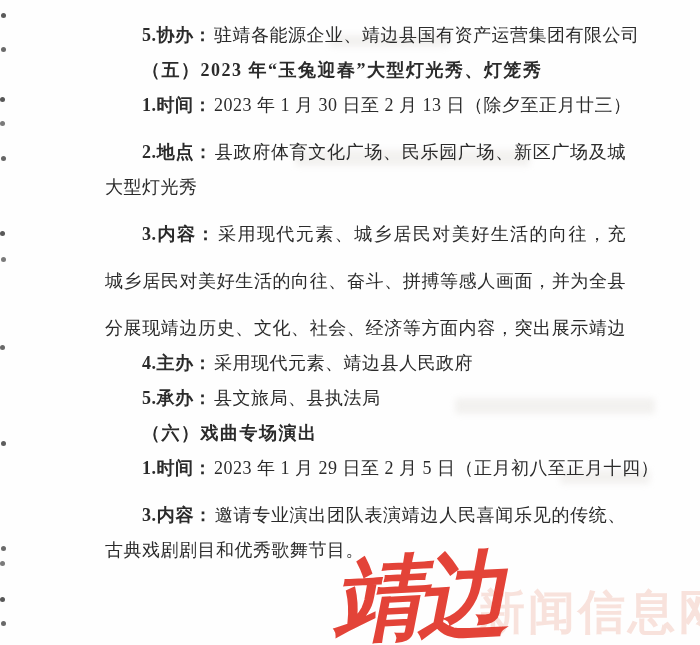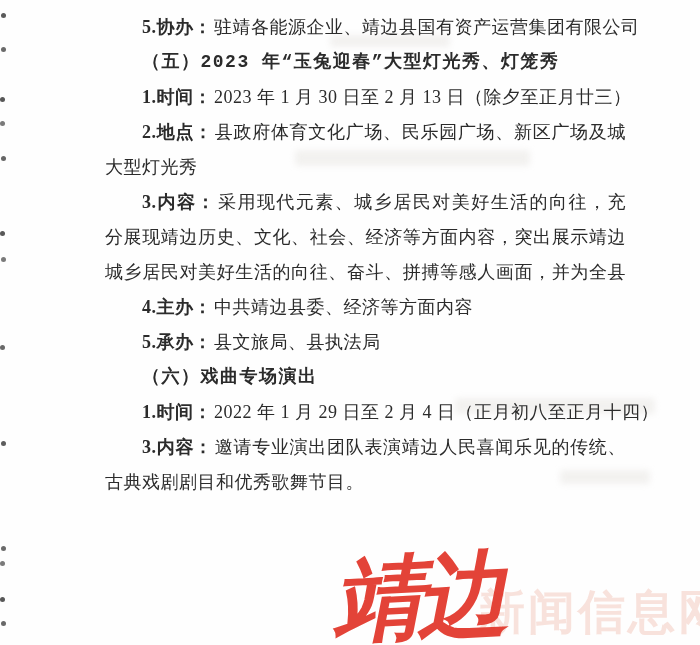--- a/index.html
+++ b/index.html
@@ -15,40 +15,41 @@
     left: 0; top: 0;
     width: 700px;
     height: 645px;
     background: #fefefe;
     font-family: "Liberation Serif", "DejaVu Serif", serif;
     color: #2b2b2b;
   }
   .text-block {
     position: absolute;
     left: 105px;
-    top: 10px;
+    top: 18px;
     width: 521px;
     z-index: 2;
   }
   .line {
     height: 35px;
     line-height: 35px;
     font-size: 18px;
     letter-spacing: 0.5px;
     white-space: nowrap;
   }
   .line.indent { padding-left: 37px; }
   .line.fill {
     white-space: normal;
     text-align: justify;
     text-align-last: justify;
     overflow: hidden;
+    margin-top: 12px;
   }
   .line .label { font-weight: bold; margin-right: 2px; }
-  .line.heading { font-weight: bold; letter-spacing: 1.5px; font-family: Liberation Mono, monospace; }
+  .line.heading { font-weight: bold; letter-spacing: 1.5px; }
   
   .smudge {
     position: absolute;
     background: #e9e7e4;
     opacity: 0.55;
     filter: blur(3px);
     border-radius: 4px;
     z-index: 1;
   }
   .smudge.s1 { left: 295px; top: 150px; width: 235px; height: 16px; }
@@ -122,26 +123,26 @@
 
   <div class="wm-site">新闻信息网</div>
 
   <div class="text-block" id="lines">
       <div class="line indent"><span class="label">5.协办：</span><span>驻靖各能源企业、靖边县国有资产运营集团有限公司</span></div>
       <div class="line indent heading"><span>（五）2023 年“玉兔迎春”大型灯光秀、灯笼秀</span></div>
       <div class="line indent"><span class="label">1.时间：</span><span>2023 年 1 月 30 日至 2 月 13 日（除夕至正月廿三）</span></div>
       <div class="line indent fill"><span class="label">2.地点：</span><span>县政府体育文化广场、民乐园广场、新区广场及城</span></div>
       <div class="line"><span>大型灯光秀</span></div>
       <div class="line indent fill"><span class="label">3.内容：</span><span>采用现代元素、城乡居民对美好生活的向往，充</span></div>
+      <div class="line fill"><span>城乡居民对美好生活的向往、奋斗、拼搏等感人画面，并为全县</span></div>
       <div class="line fill"><span>分展现靖边历史、文化、社会、经济等方面内容，突出展示靖边</span></div>
-      <div class="line fill"><span>城乡居民对美好生活的向往、奋斗、拼搏等感人画面，并为全县</span></div>
-      <div class="line indent"><span class="label">4.主办：</span><span>中共靖边县委、经济等方面内容</span></div>
+      <div class="line indent"><span class="label">4.主办：</span><span>采用现代元素、靖边县人民政府</span></div>
       <div class="line indent"><span class="label">5.承办：</span><span>县文旅局、县执法局</span></div>
       <div class="line indent heading"><span>（六）戏曲专场演出</span></div>
-      <div class="line indent"><span class="label">1.时间：</span><span>2022 年 1 月 29 日至 2 月 4 日（正月初八至正月十四）</span></div>
+      <div class="line indent"><span class="label">1.时间：</span><span>2023 年 1 月 29 日至 2 月 5 日（正月初八至正月十四）</span></div>
       <div class="line indent fill"><span class="label">3.内容：</span><span>邀请专业演出团队表演靖边人民喜闻乐见的传统、</span></div>
       <div class="line"><span>古典戏剧剧目和优秀歌舞节目。</span></div>
     </div>
 
   <div class="wm-callig">靖边</div>
 
   <div class="noise"></div>
 
 </div>
 

